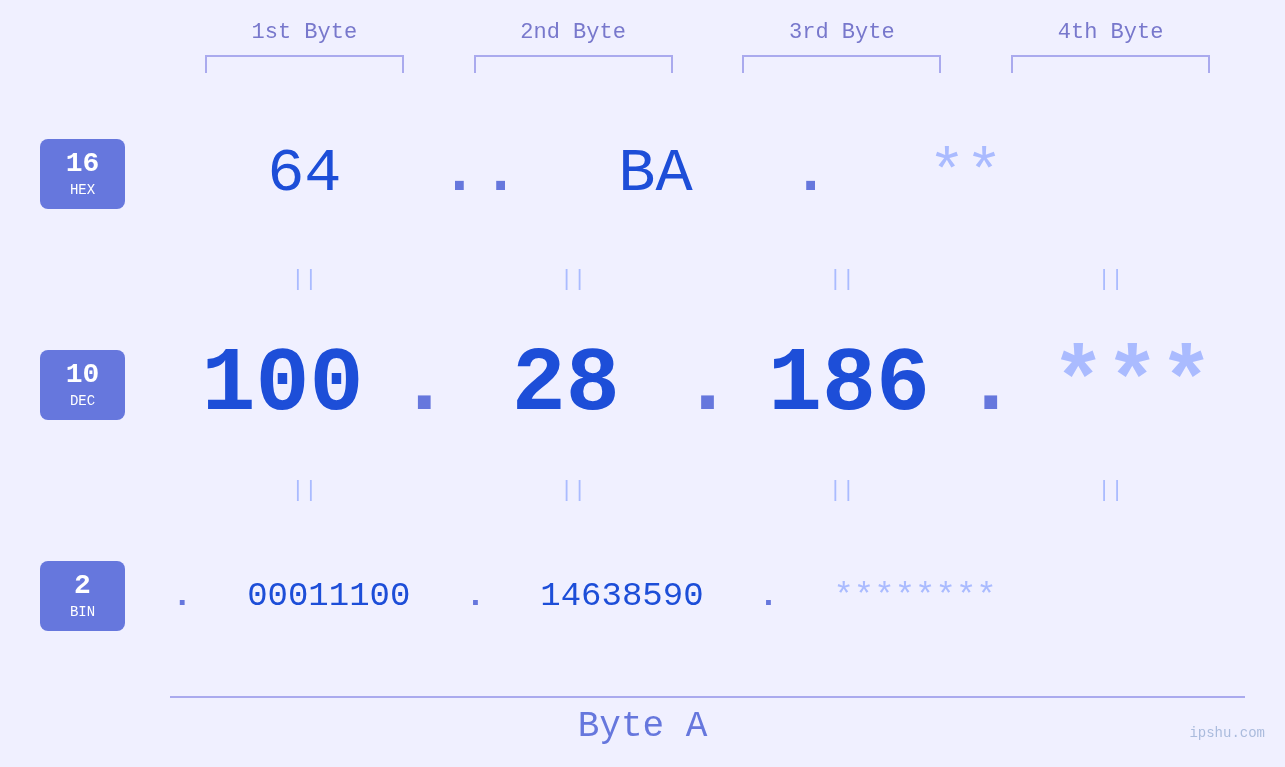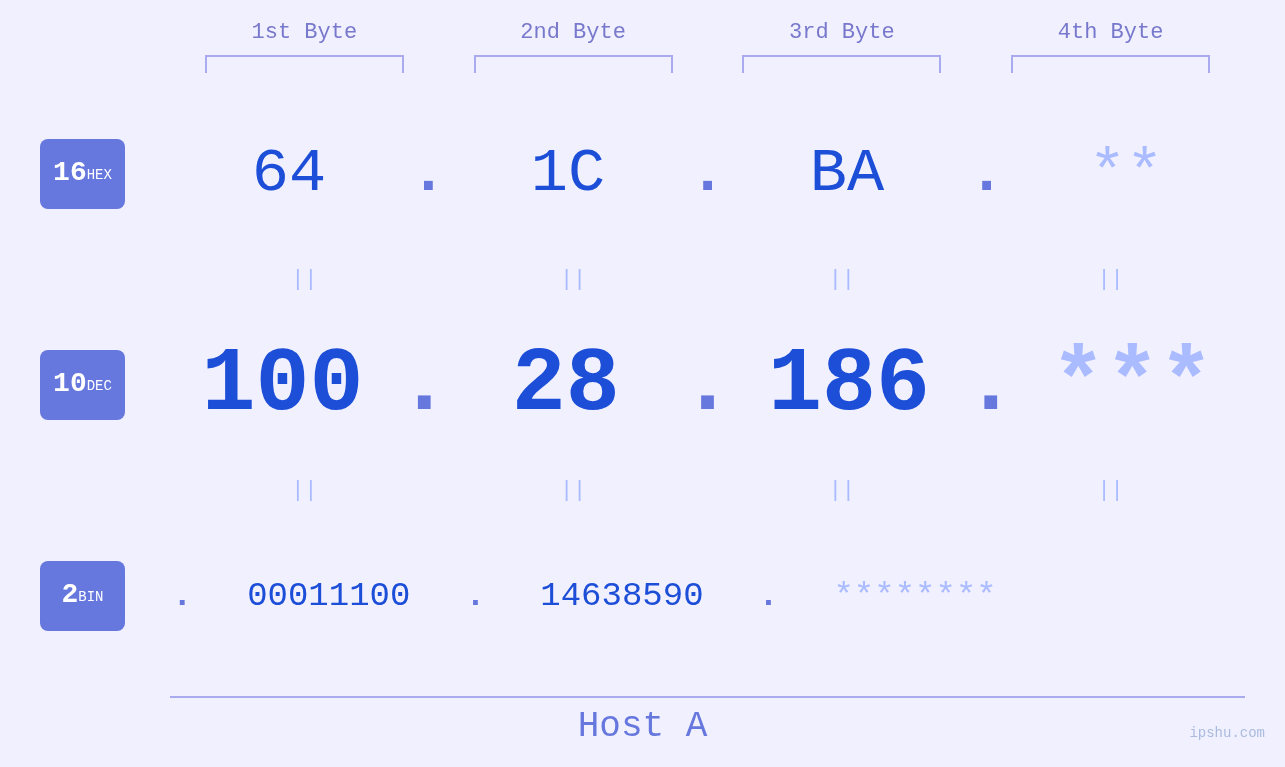--- a/index.html
+++ b/index.html
@@ -95,21 +95,21 @@
       width: 100%;
       flex: 1;
     }
 
     .base-badge {
       width: 85px;
       height: 70px;
       background-color: #6677dd;
       border-radius: 8px;
       display: flex;
-      flex-direction: row;
+      flex-direction: column;
       align-items: center;
       justify-content: center;
       flex-shrink: 0;
       margin-right: 45px;
     }
 
     .base-badge .base-number {
       color: white;
       font-size: 28px;
       font-weight: bold;
@@ -335,23 +335,20 @@
   <div class="base-row">
     <div class="base-badge">
       <span class="base-number">16</span>
       <span class="base-name">HEX</span>
     </div>
     <div class="values-inner">
       <div class="byte-cell">
         <span class="byte-value hex">64</span>
       </div>
       <span class="dot-separator hex">.</span>
-      <div class="byte-cell">
-        <span class="byte-value hex">1C</span>
-      </div>
       <span class="dot-separator hex">.</span>
       <div class="byte-cell">
         <span class="byte-value hex">BA</span>
       </div>
       <span class="dot-separator hex">.</span>
       <div class="byte-cell">
         <span class="byte-value hex masked">**</span>
       </div>
     </div>
   </div>
@@ -433,18 +430,18 @@
       <span class="dot-separator bin">.</span>
       <div class="byte-cell">
         <span class="byte-value bin masked">********</span>
       </div>
     </div>
   </div>
 
 
   <div class="class-row">
     <div class="class-bracket-line"></div>
-    <span class="class-label">Host A</span>
+    <span class="class-label">Byte A</span>
   </div>
 
   <div class="watermark">ipshu.com</div>
 
 </div>
 
 </body></html>

